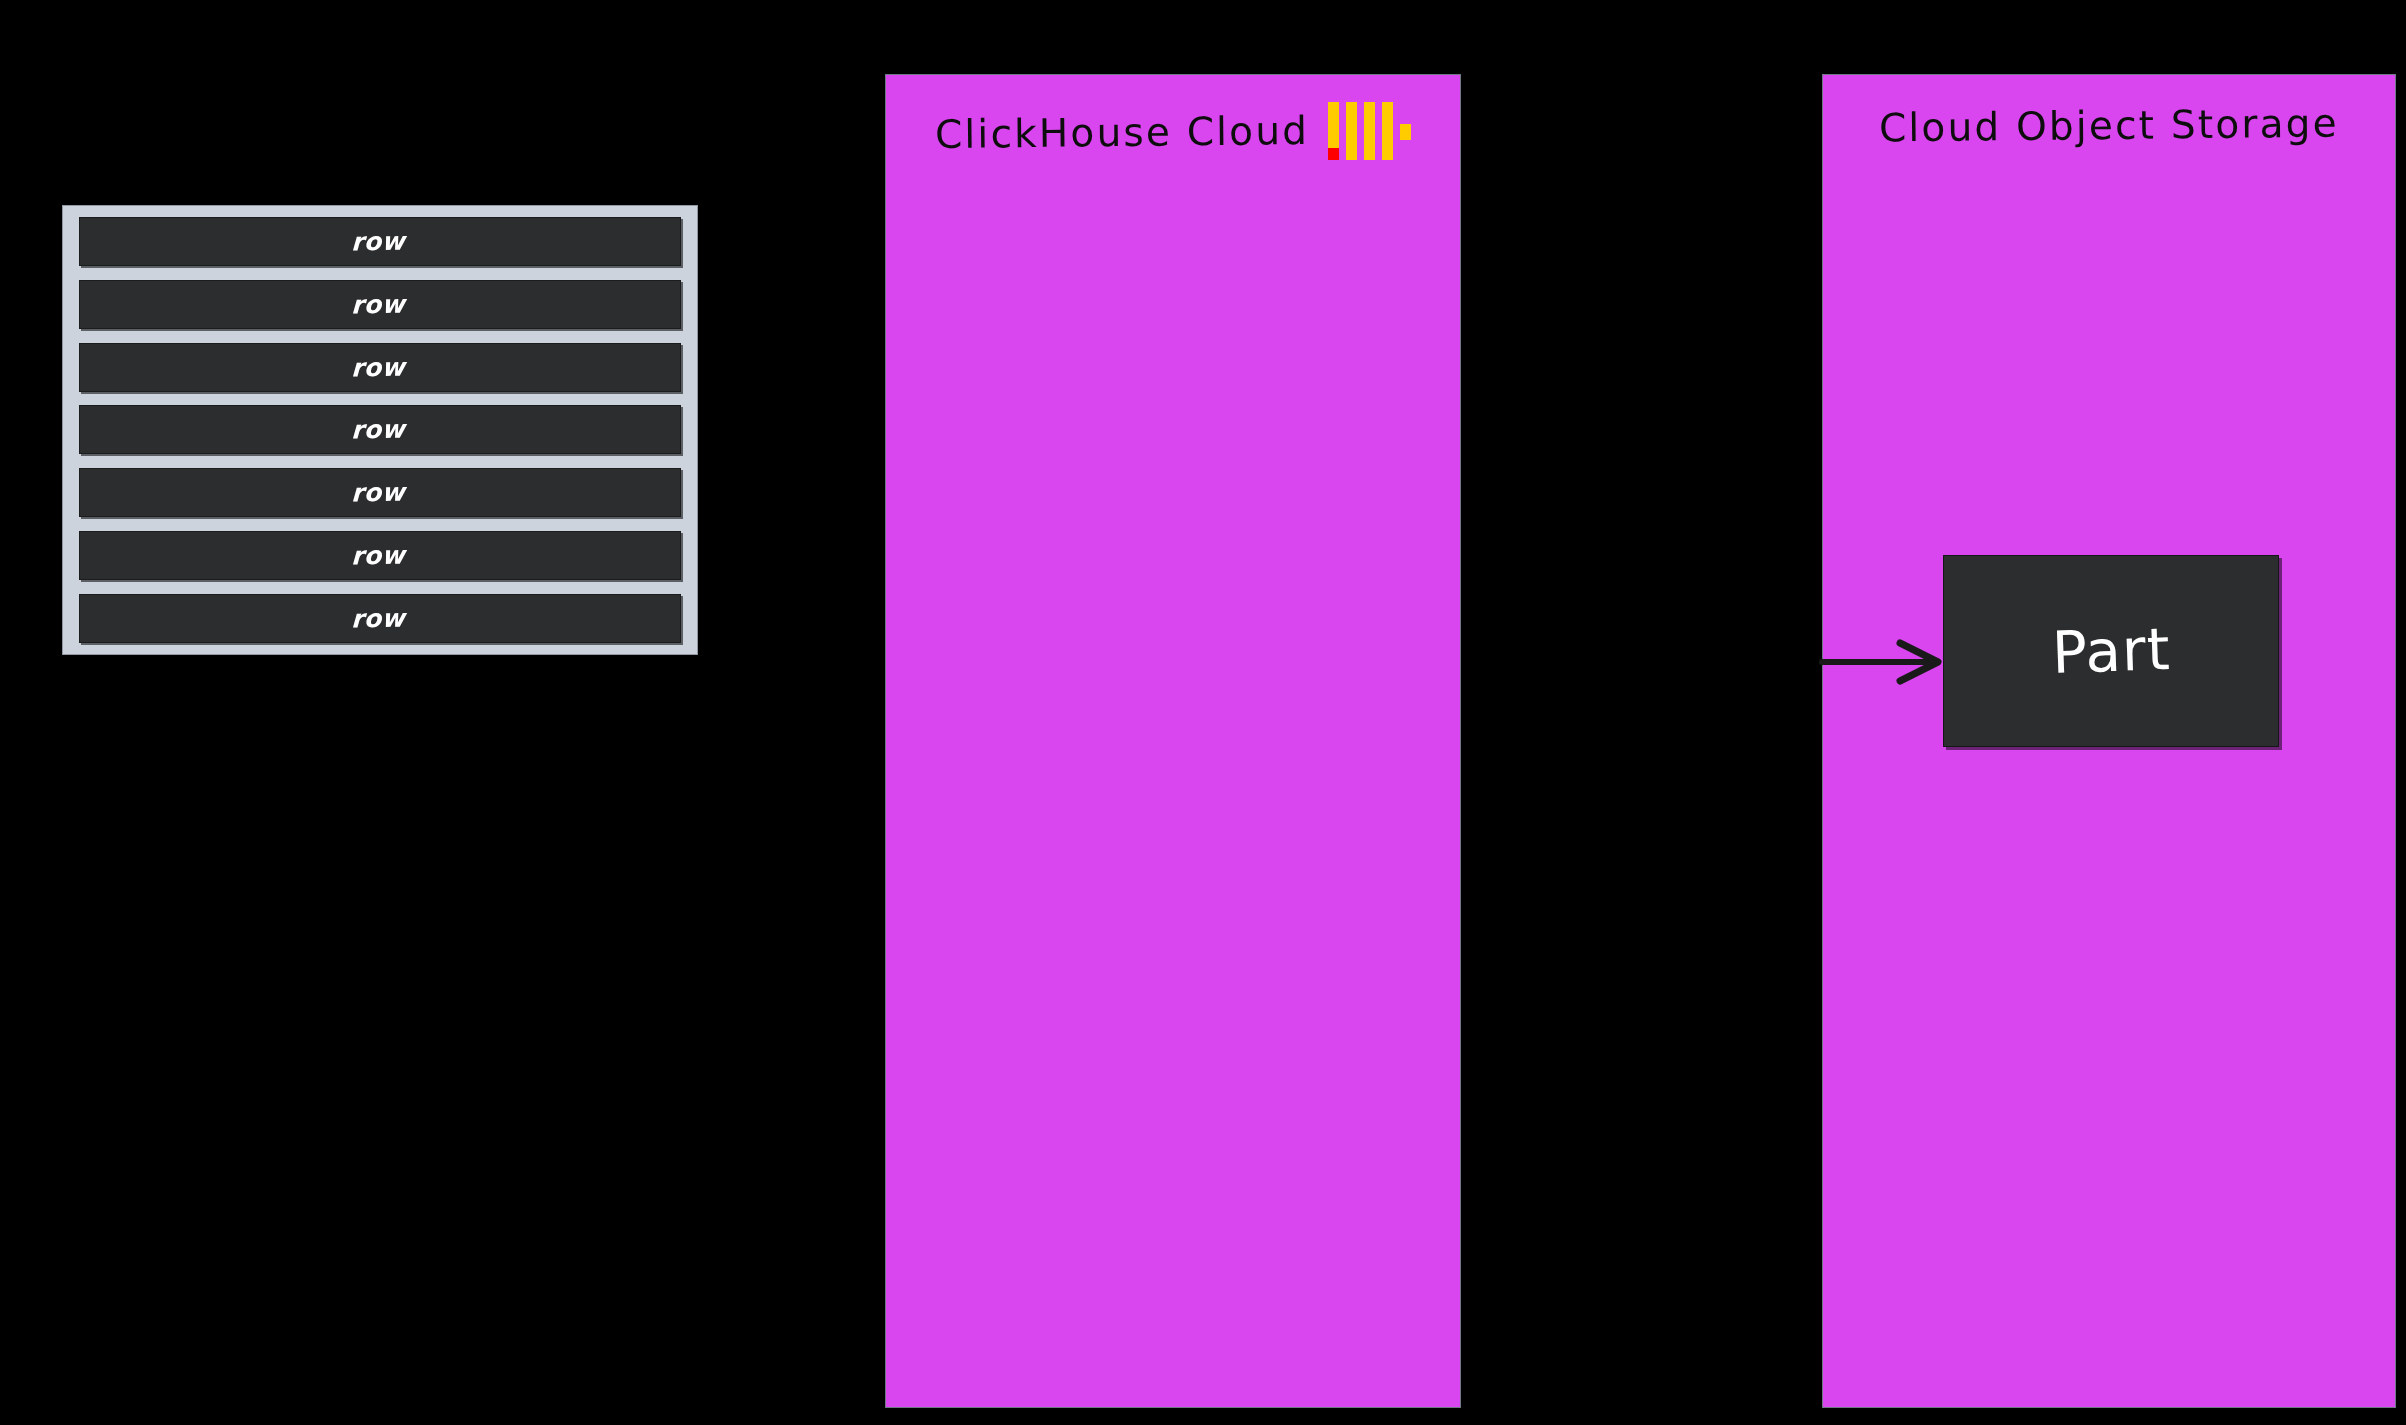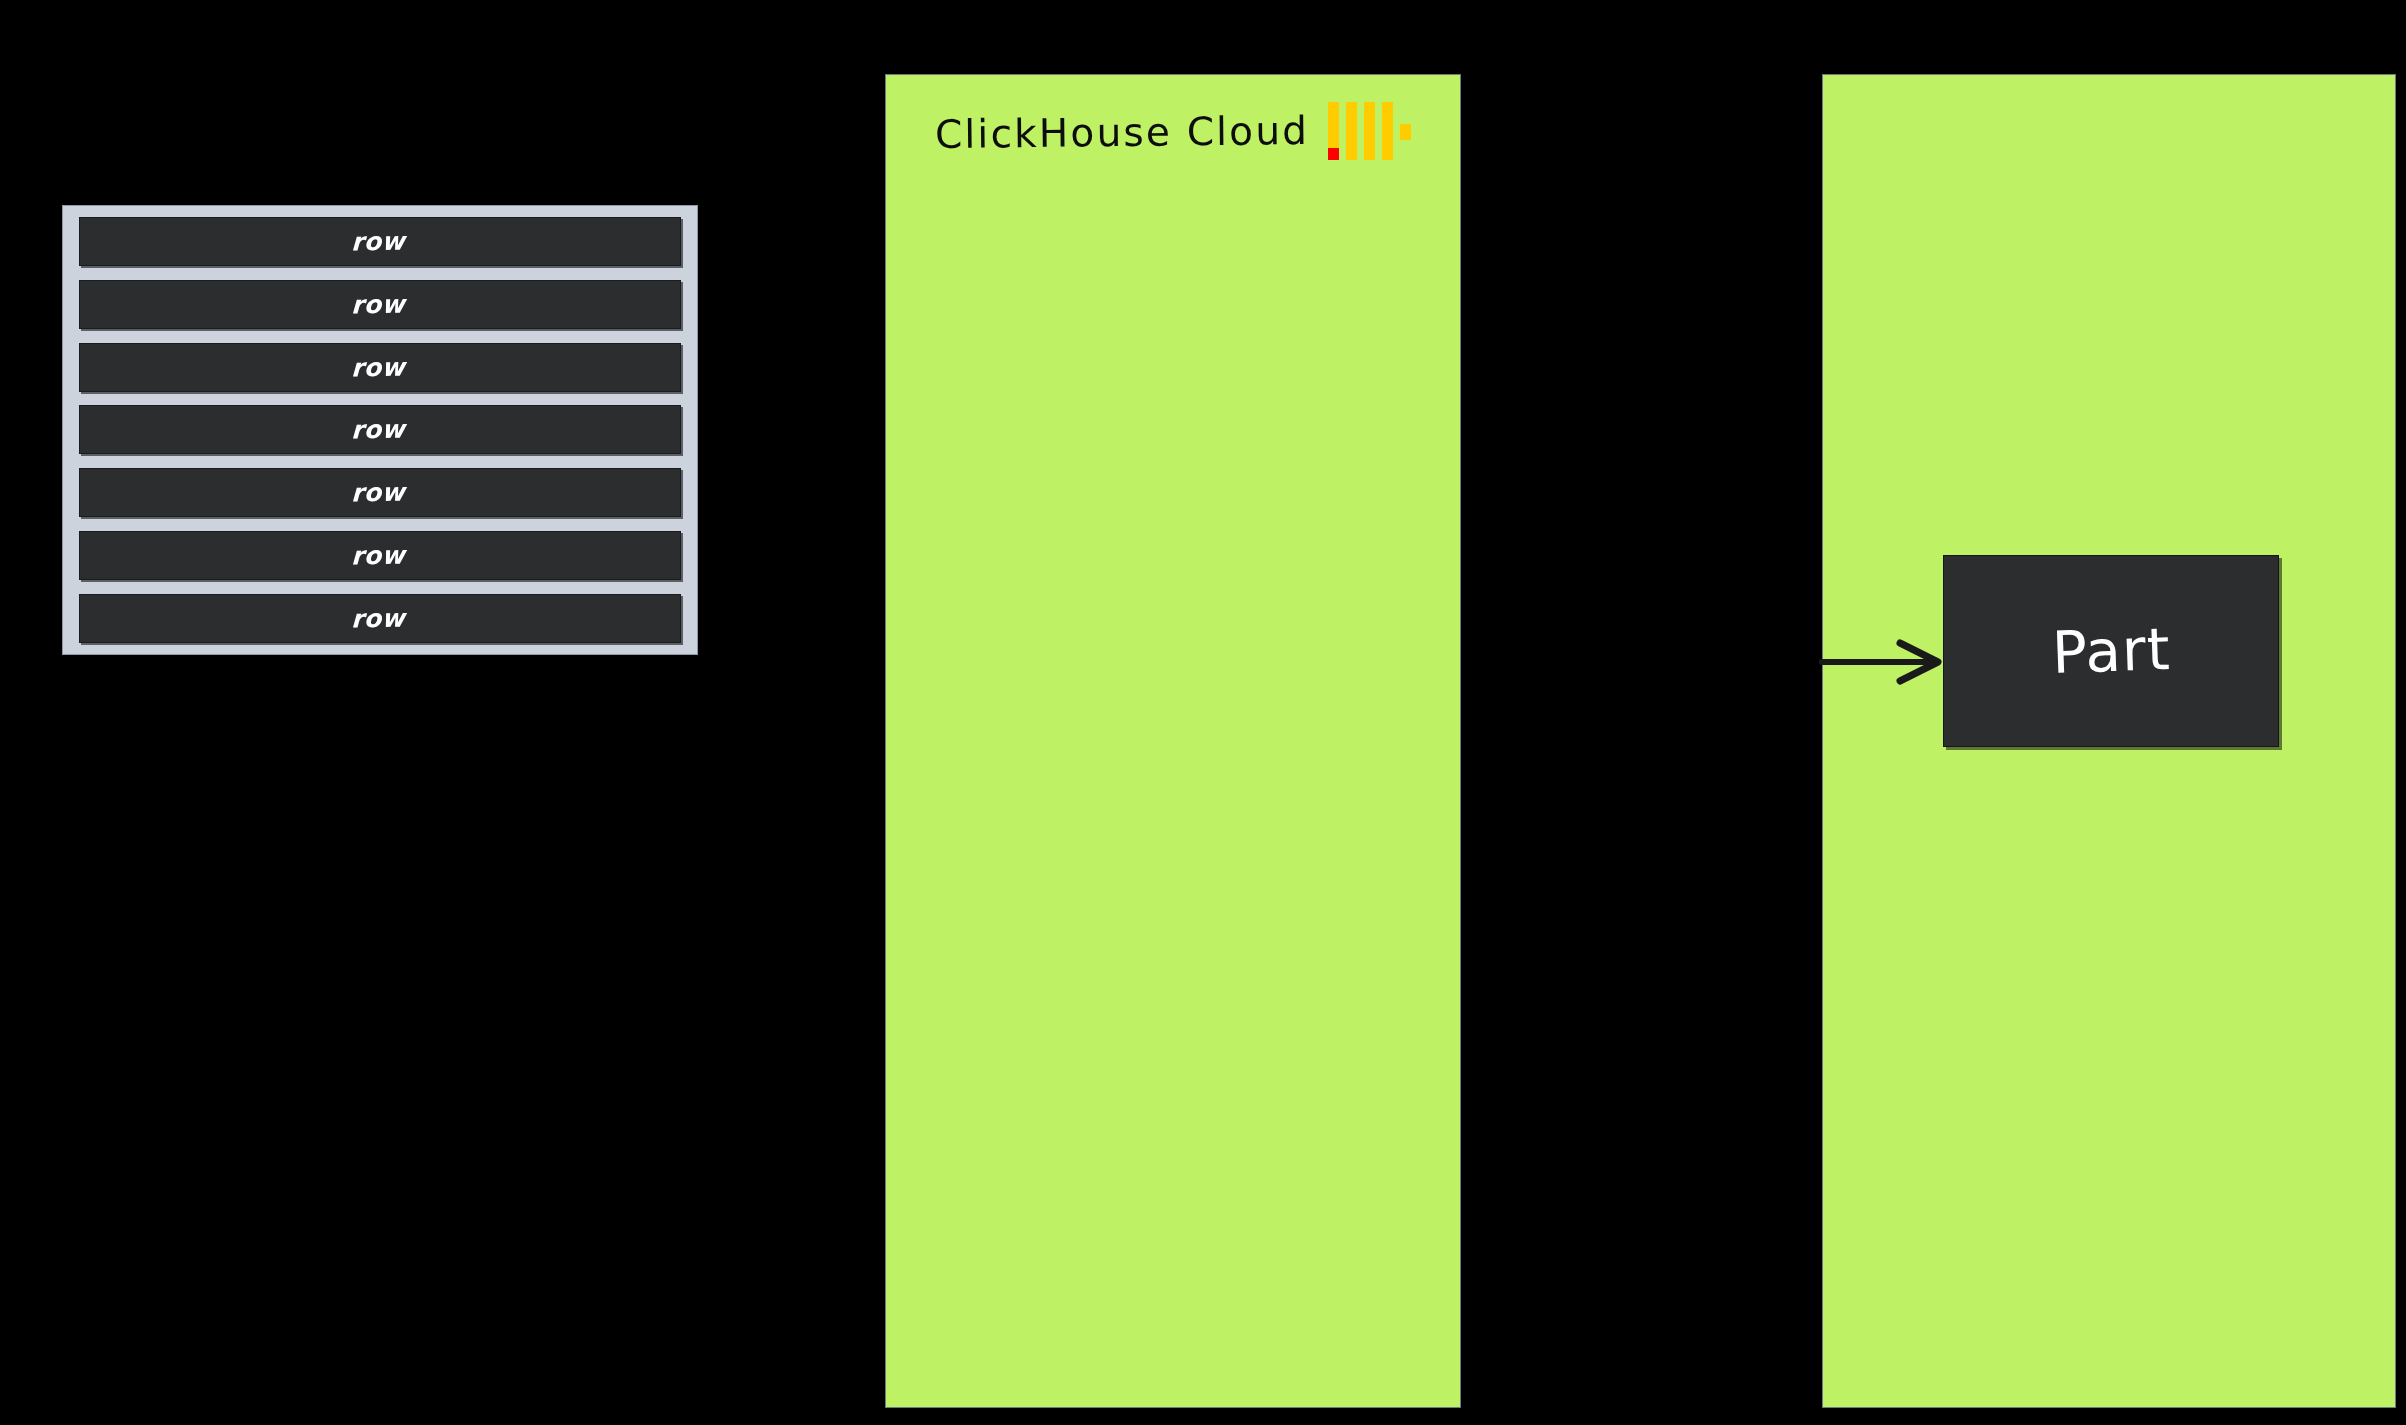--- a/index.html
+++ b/index.html
@@ -53,21 +53,21 @@
     font-weight: 700;
     font-style: italic;
     letter-spacing: 0.5px;
     line-height: 1;
     transform: skewX(-6deg) rotate(-1deg);
   }
 
   
   .panel {
     position: absolute;
-    background: #bef264;
+    background: #d946ef;
     border: 1.5px solid #6f7985;
     box-sizing: border-box;
     box-shadow: 3px 4px 0 rgba(0,0,0,0.4);
   }
   #panel-clickhouse {
     left: 885px;
     top: 74px;
     width: 576px;
     height: 1334px;
   }
@@ -199,20 +199,23 @@
         <span class="bar has-red"></span>
         <span class="bar"></span>
         <span class="bar"></span>
         <span class="bar"></span>
         <span class="dot"></span>
       </span>
     </div>
   </div>
 
   <div class="panel" id="panel-storage">
+    <div class="panel-header">
+      <span class="panel-title">Cloud Object Storage</span>
+    </div>
     <div class="part-box">
       <span class="part-label">Part</span>
     </div>
   </div>
 
   <svg class="arrow-svg" viewBox="0 0 145 72" xmlns="http://www.w3.org/2000/svg">
     <path d="M10,36 L122,36" stroke="#1a1a1a" stroke-width="6" stroke-linecap="round" fill="none"></path>
     <path d="M88,17 L126,36 L88,55" stroke="#1a1a1a" stroke-width="7" stroke-linecap="round" stroke-linejoin="round" fill="none"></path>
   </svg>
 

